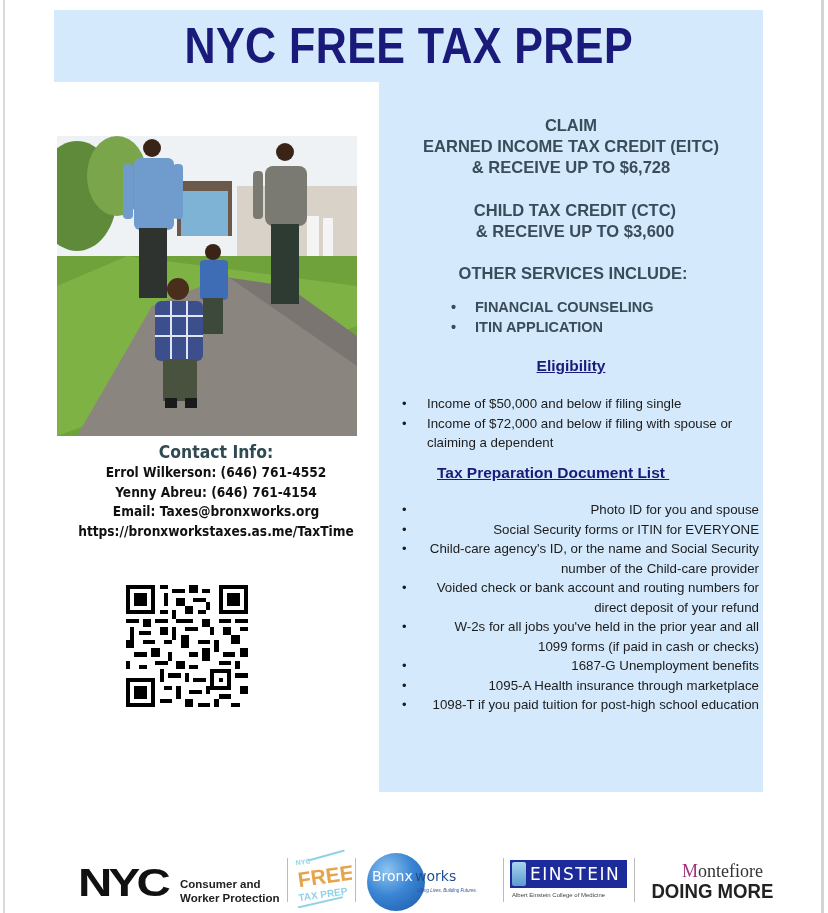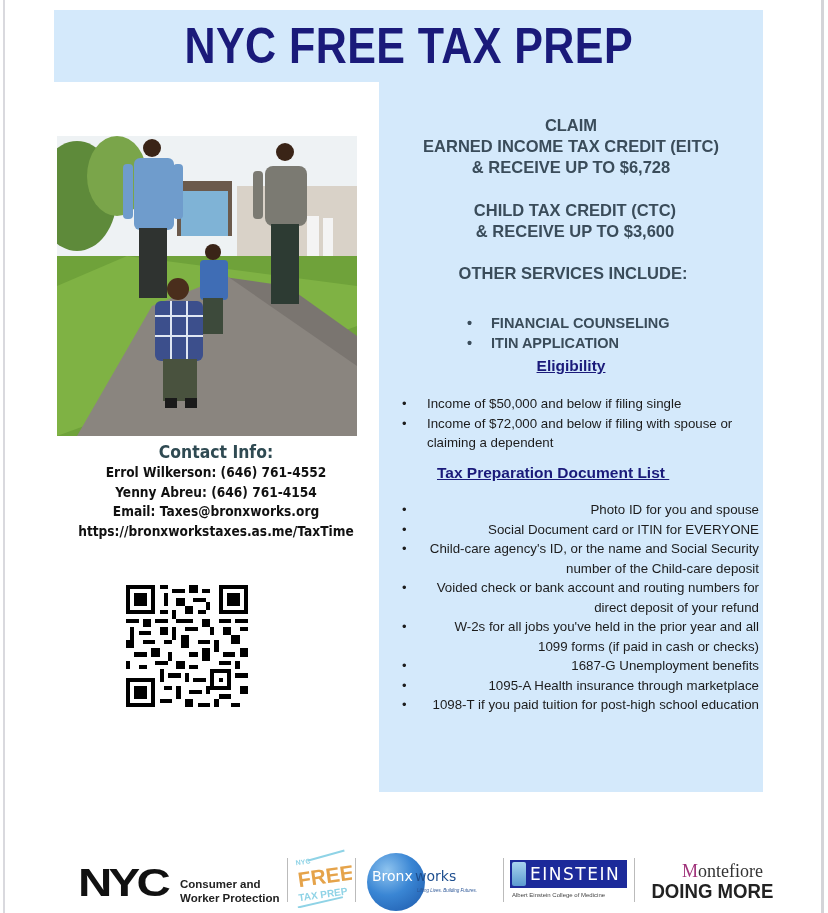--- a/index.html
+++ b/index.html
@@ -26,21 +26,21 @@
       position: absolute; left: 379px; top: 82px; width: 384px; height: 710px;
       background: #d4e9fb;
     }
     .rp-head {
       color: #3a4c5a; font-weight: bold; font-size: 16.5px; text-align: center;
       line-height: 21px;
     }
     .claim-block { position: absolute; left: 0; width: 384px; top: 33px; }
     .ctc-block { position: absolute; left: 0; width: 392px; top: 118px; }
     .services-title { position: absolute; left: 0; width: 388px; top: 181px; font-size: 16.5px; }
-    .services-list { position: absolute; left: 72px; top: 215px; margin: 16px; padding: 0; list-style: none; }
+    .services-list { position: absolute; left: 72px; top: 215px; margin: 0; padding: 0; list-style: none; }
     .services-list li {
       color: #3a4c5a; font-weight: bold; font-size: 14.5px; line-height: 20px; position: relative; padding-left: 24px;
     }
     .services-list li::before { content: "•"; position: absolute; left: 0; top: 0; }
 
     .eligibility-title {
       position: absolute; left: 0; width: 384px; top: 275px; text-align: center;
       color: #1a1a7a; font-weight: bold; font-size: 15.5px; text-decoration: underline;
     }
     .plain-list { position: absolute; left: 20px; margin: 0; padding: 0; list-style: none; width: 360px; }
@@ -165,22 +165,22 @@
 
   <div class="eligibility-title">Eligibility</div>
   <ul class="plain-list elig-list">
     <li>Income of $50,000 and below if filing single</li>
     <li>Income of $72,000 and below if filing with spouse or claiming a dependent</li>
   </ul>
 
   <div class="doclist-title">Tax Preparation Document List </div>
   <ul class="plain-list doc-list">
     <li>Photo ID for you and spouse</li>
-    <li>Social Document card or ITIN for EVERYONE</li>
-    <li>Child-care agency's ID, or the name and Social Security number of the Child-care deposit</li>
+    <li>Social Security forms or ITIN for EVERYONE</li>
+    <li>Child-care agency's ID, or the name and Social Security number of the Child-care provider</li>
     <li>Voided check or bank account and routing numbers for direct deposit of your refund</li>
     <li>W-2s for all jobs you've held in the prior year and all 1099 forms (if paid in cash or checks)</li>
     <li>1687-G Unemployment benefits</li>
     <li>1095-A Health insurance through marketplace</li>
     <li>1098-T if you paid tuition for post-high school education</li>
   </ul>
 </div>
 
 <div class="contact">
   <div class="contact-title">Contact Info:</div>

